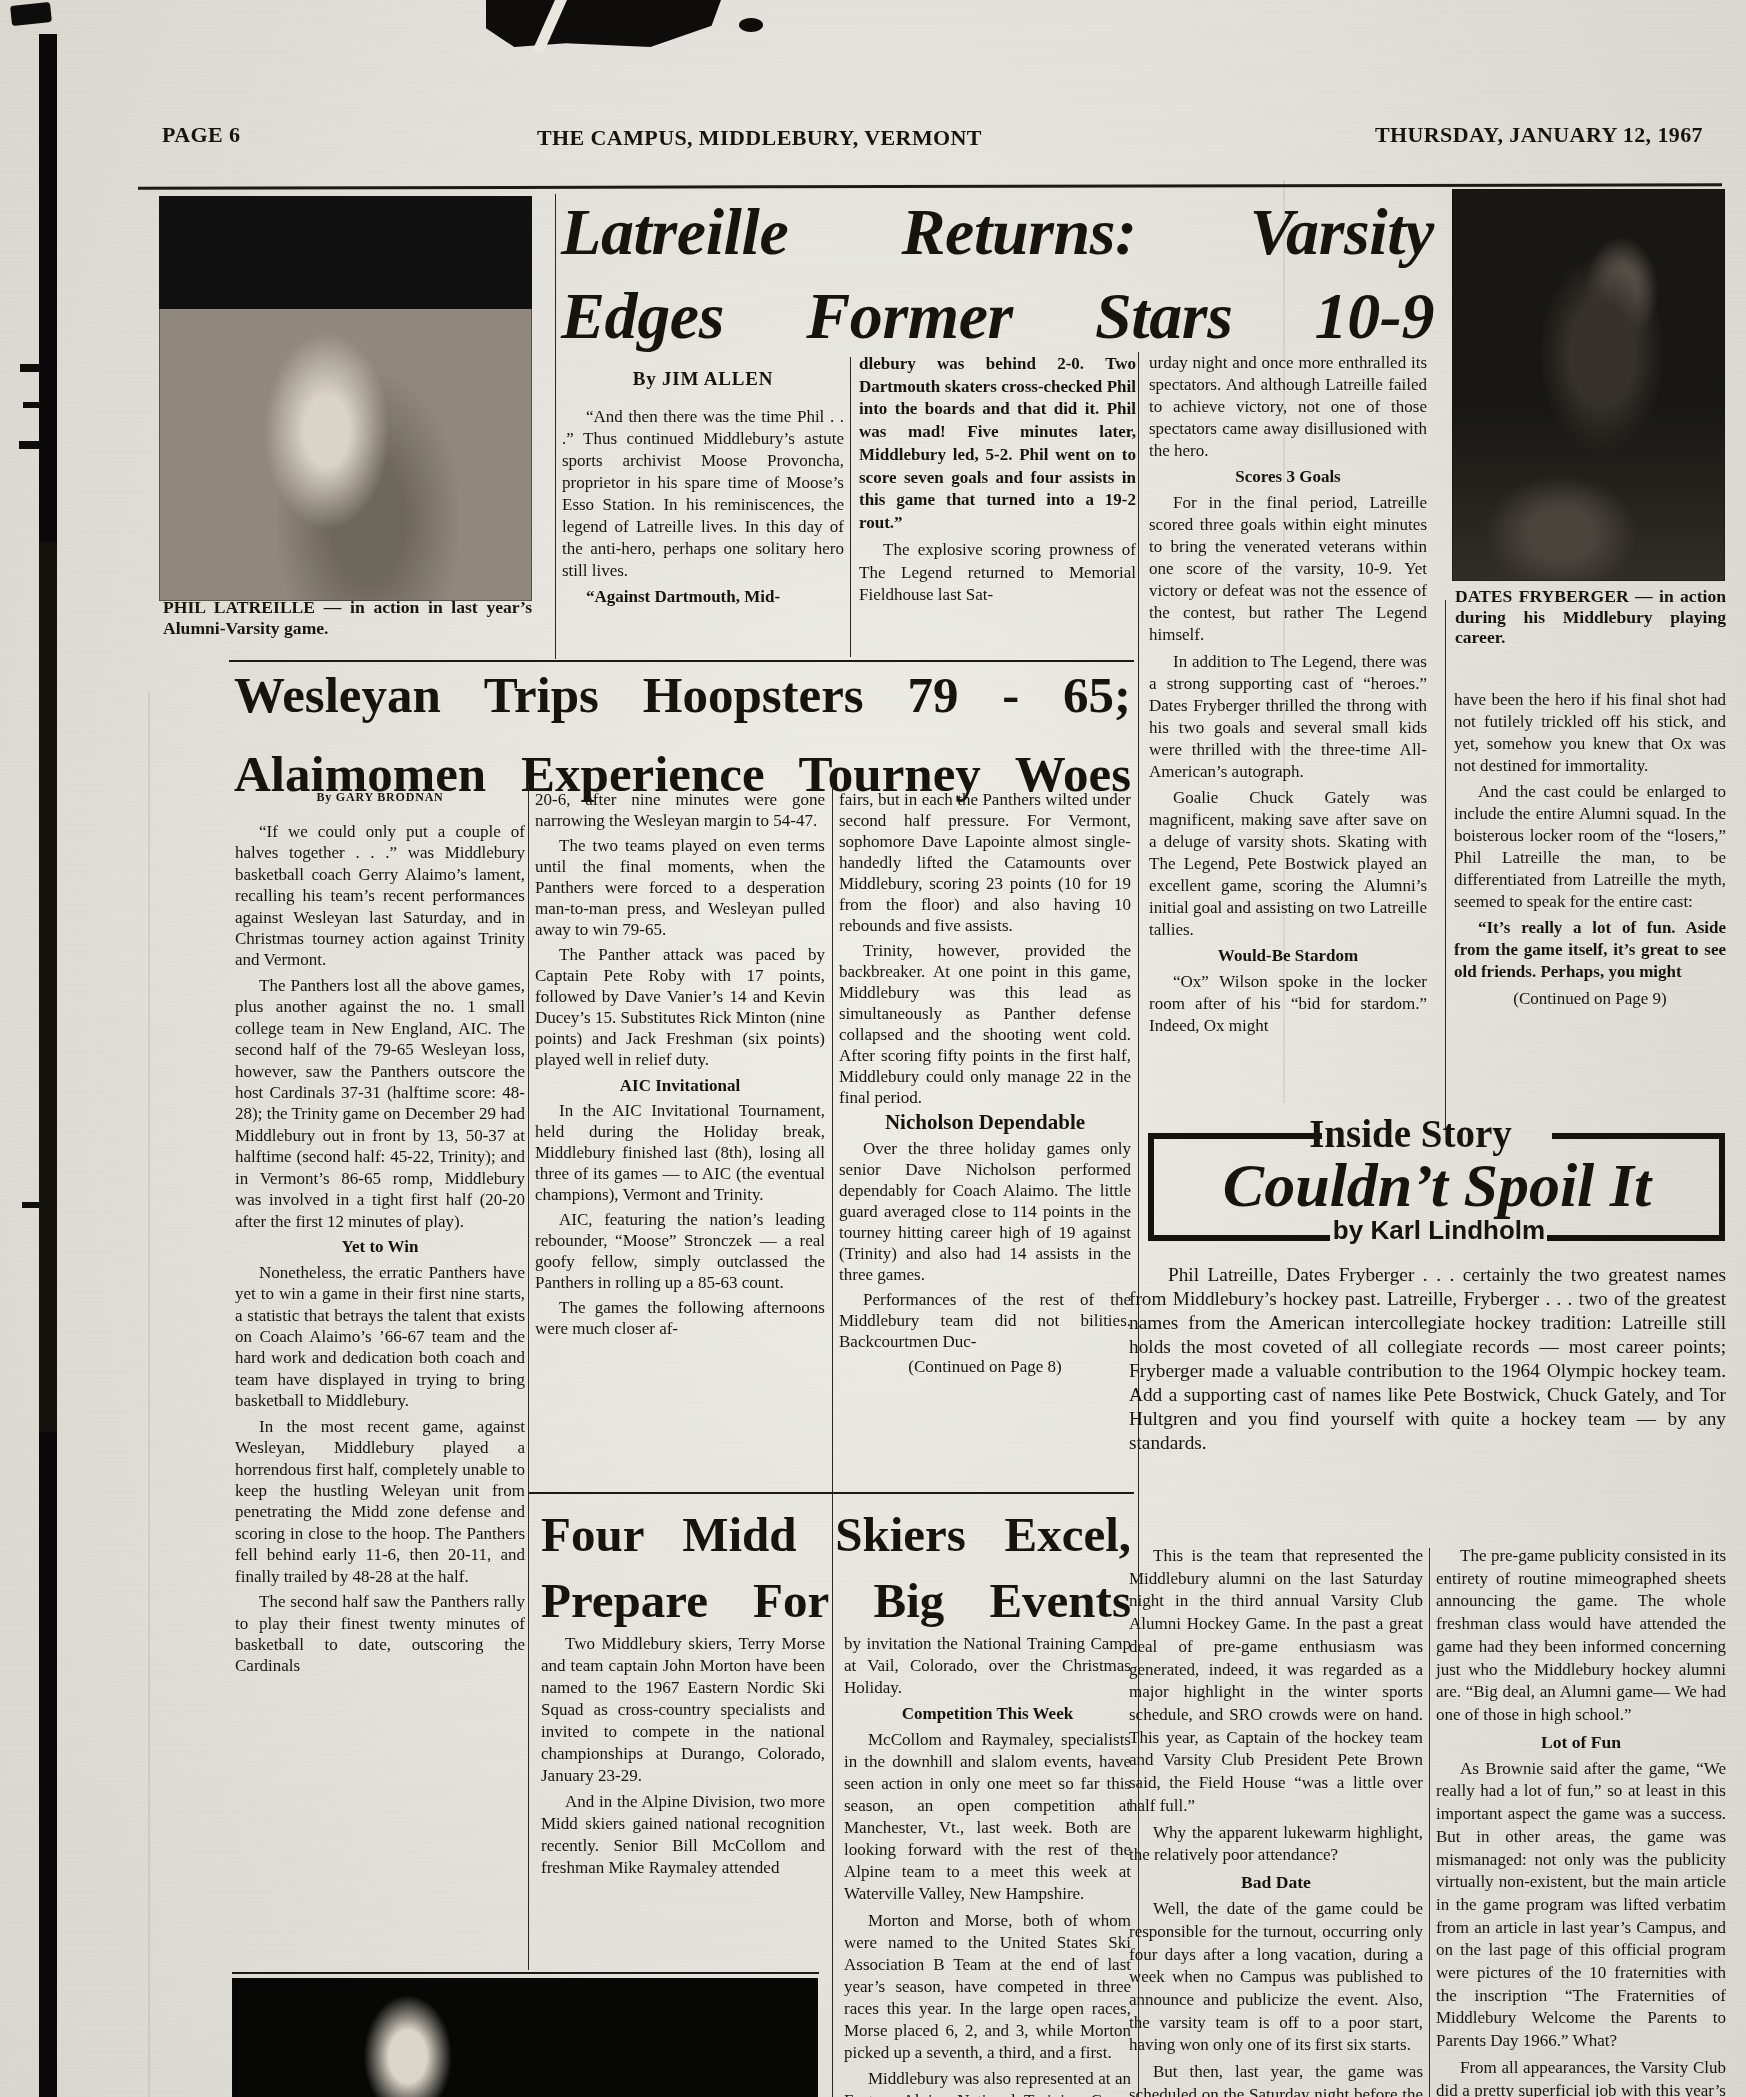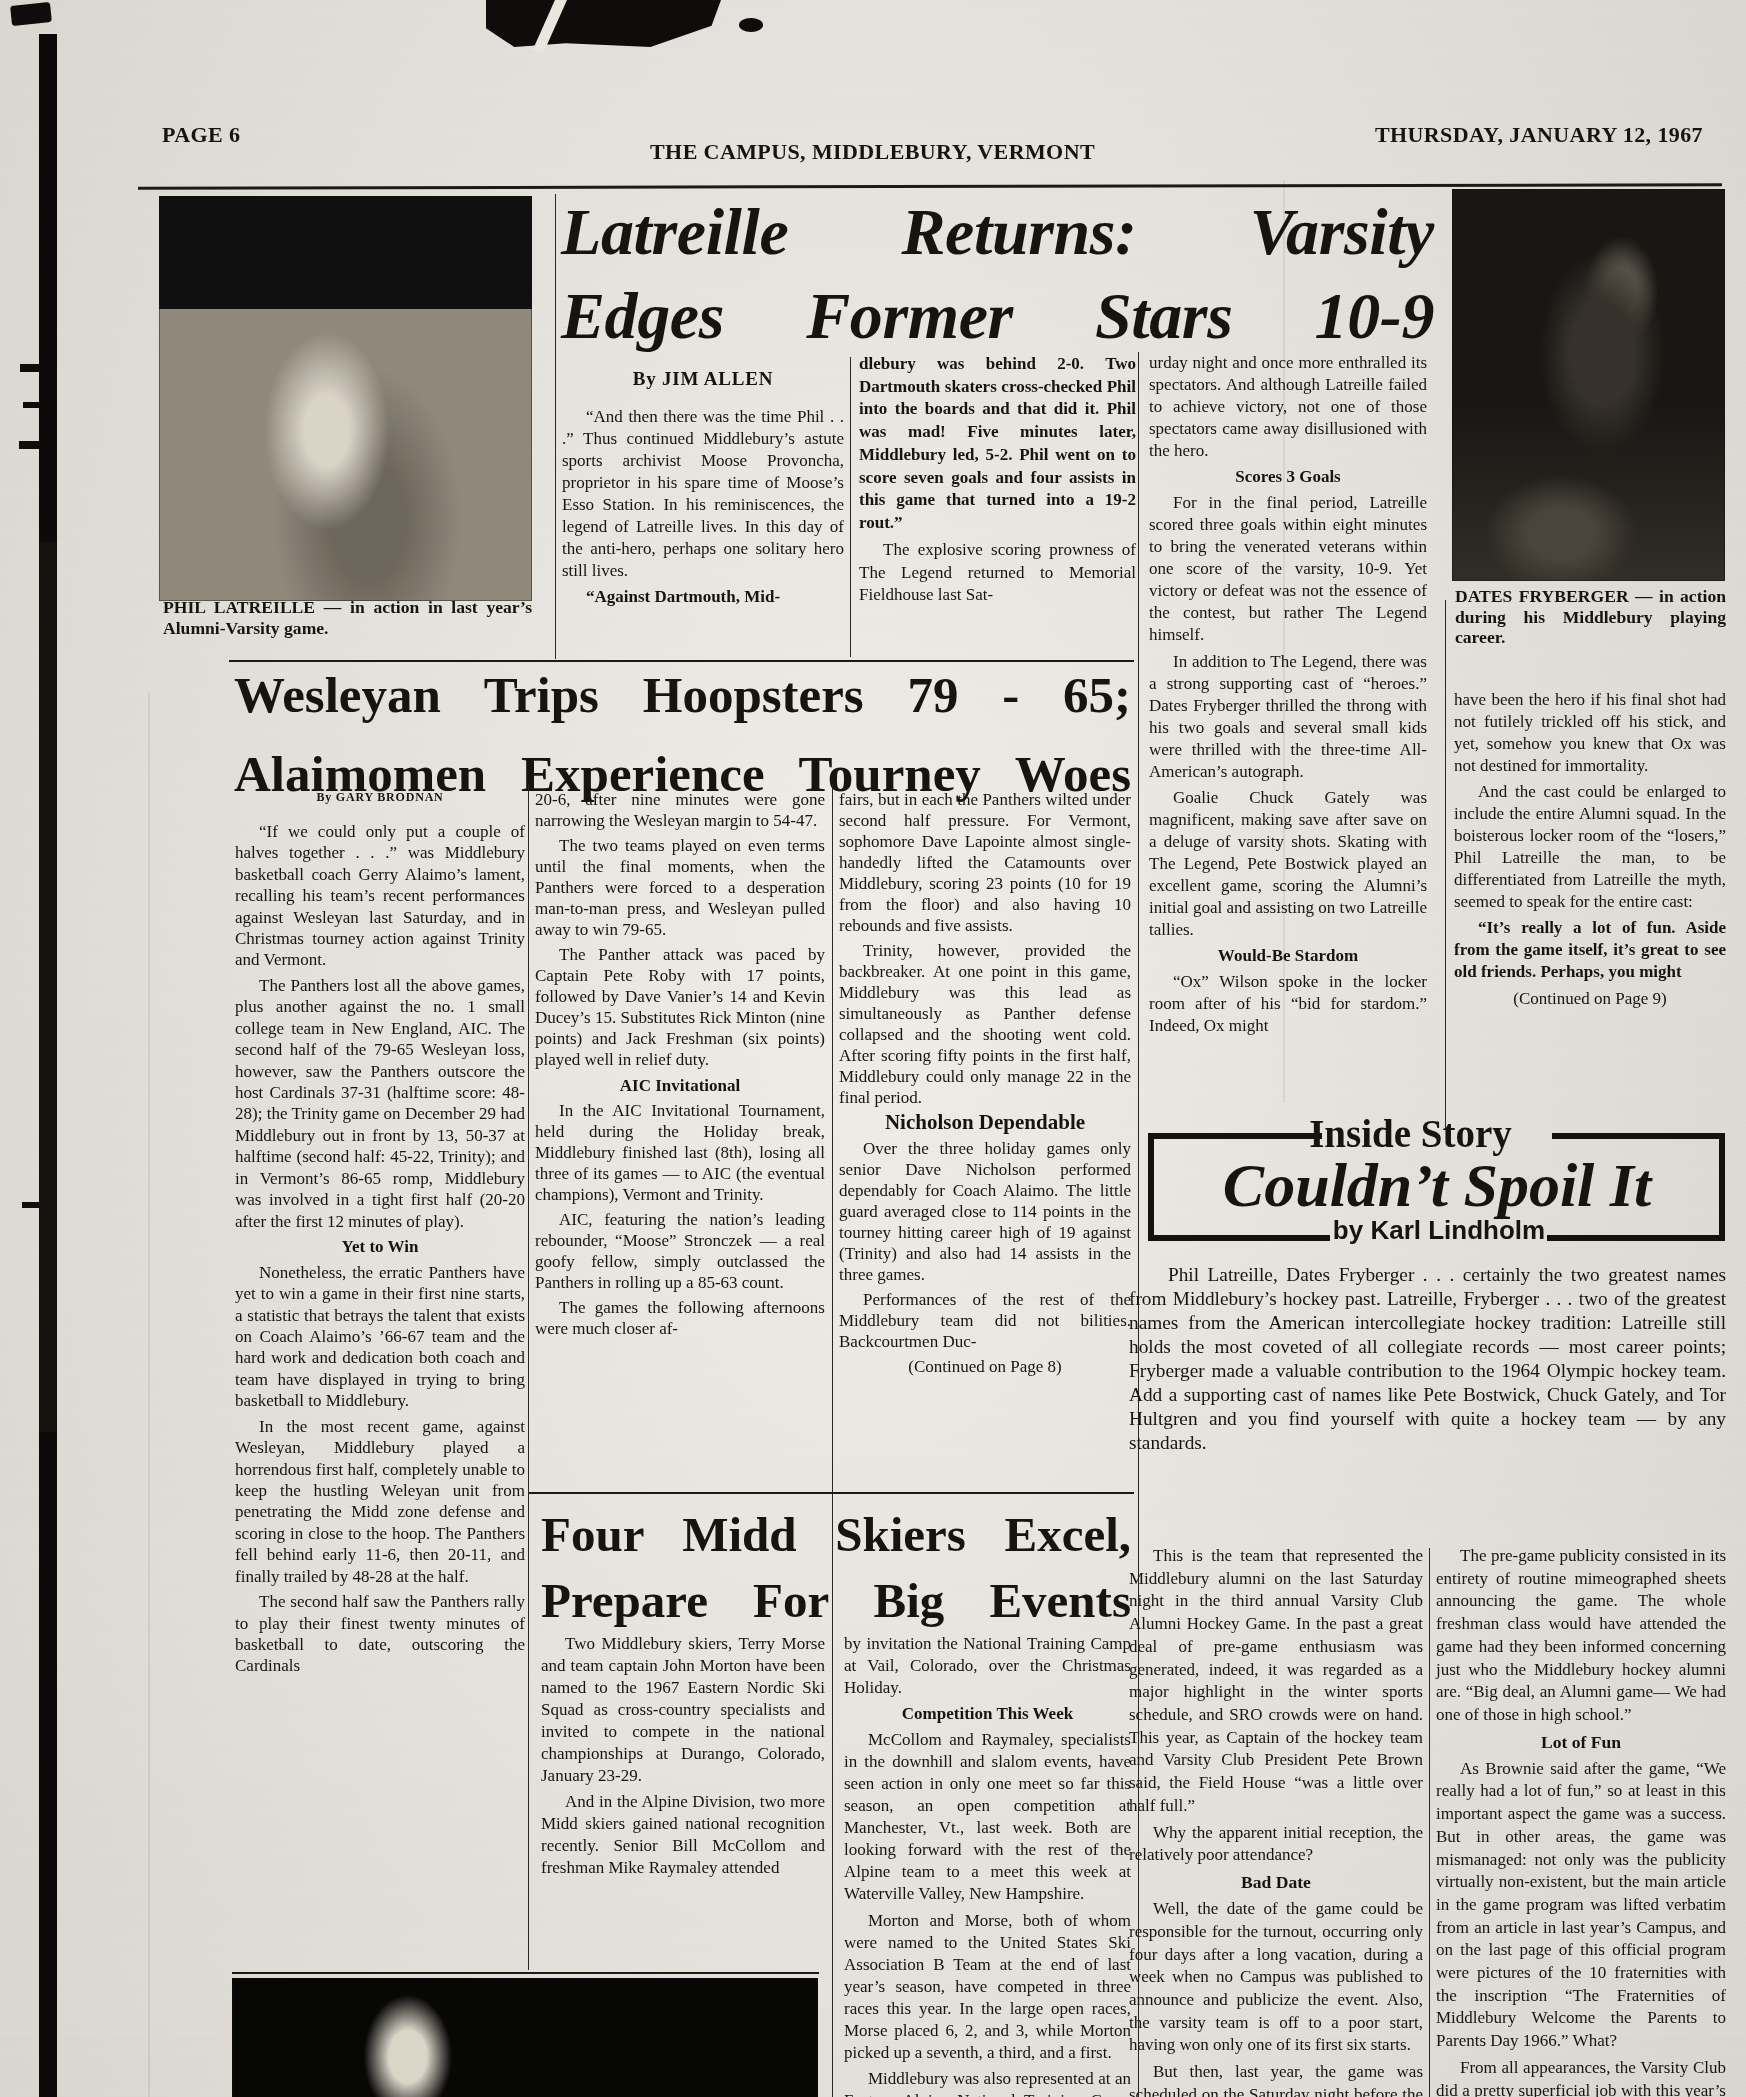--- a/index.html
+++ b/index.html
@@ -57,21 +57,21 @@
   <div class="abs" style="left:545px; top:-8.4px; width:11px; height:63px; background:#e9e6df; transform:rotate(24deg);"></div>
   <div class="abs artifact" style="left:739px; top:17.6px; width:24px; height:14.3px; border-radius:50%;"></div>
   <div class="abs artifact" style="left:20px; top:364px; width:20px; height:7.6px;"></div>
   <div class="abs artifact" style="left:22.7px; top:402px; width:17.6px; height:5.9px;"></div>
   <div class="abs artifact" style="left:19.3px; top:441px; width:21px; height:7.6px;"></div>
   <div class="abs artifact" style="left:22px; top:1202px; width:17px; height:5.9px;"></div>
   <div class="abs scratch" style="left:148px; top:692px; height:1804px;"></div>
   <div class="abs scratch" style="left:1283px; top:180px; height:923px;"></div>
 
   <div class="abs hmeta" style="left:162px; top:122px;">PAGE 6</div>
-  <div class="abs hmeta" style="left:537px; top:139px; width:558px; text-align:right;">THE CAMPUS, MIDDLEBURY, VERMONT</div>
+  <div class="abs hmeta" style="left:537px; top:125px; width:558px; text-align:left;">THE CAMPUS, MIDDLEBURY, VERMONT</div>
   <div class="abs hmeta" style="left:1334px; top:122px; width:369px; text-align:right;">THURSDAY, JANUARY 12, 1967</div>
   <div class="abs rule" style="left:138px; top:185px; width:1584px; height:2.9px; transform:rotate(-0.12deg);"></div>
 
   <div class="abs photo" style="left:159px; top:196px; width:373px; height:405px;
     background:
       radial-gradient(ellipse 101px 159px at 45% 58%, #d8d2c6 0 22%, rgba(216,210,198,0) 62%),
       radial-gradient(ellipse 134px 218px at 56% 80%, #6e675c 0 28%, rgba(110,103,92,0) 70%),
       linear-gradient(180deg,#121212 0 28%, rgba(18,18,18,0) 28%),
       #8f887b;"></div>
   <div class="abs caption" style="left:163px; top:597px; width:369px;">PHIL LATREILLE — in action in last year’s Alumni-Varsity game.</div>
@@ -190,21 +190,21 @@
   <div class="abs isbar" style="left:1547px; top:1235px; width:178px; height:5.9px;"></div>
   <div class="abs is-kicker" style="left:1293px; top:1111px; width:235px;">Inside Story</div>
   <div class="abs is-title" style="left:1154px; top:1150px; width:566px;">Couldn’t Spoil It</div>
   <div class="abs is-byline" style="left:1287px; top:1215px; width:304px;">by Karl Lindholm</div>
 
   <div class="abs intro" style="left:1129px; top:1263px; width:597px;">
     <p class="para">Phil Latreille, Dates Fryberger . . . certainly the two greatest names from Middlebury’s hockey past. Latreille, Fryberger . . . two of the greatest names from the American intercollegiate hockey tradition: Latreille still holds the most coveted of all collegiate records — most career points; Fryberger made a valuable contribution to the 1964 Olympic hockey team. Add a supporting cast of names like Pete Bostwick, Chuck Gately, and Tor Hultgren and you find yourself with quite a hockey team — by any standards.</p>
   </div>
   <div class="abs icol" style="left:1129px; top:1545px; width:294px;">
     <p class="para">This is the team that represented the Middlebury alumni on the last Saturday night in the third annual Varsity Club Alumni Hockey Game. In the past a great deal of pre-game enthusiasm was generated, indeed, it was regarded as a major highlight in the winter sports schedule, and SRO crowds were on hand. This year, as Captain of the hockey team and Varsity Club President Pete Brown said, the Field House “was a little over half full.”</p>
-    <p class="para">Why the apparent initial reception, the relatively poor attendance?</p>
+    <p class="para">Why the apparent lukewarm highlight, the relatively poor attendance?</p>
     <h4 class="sub" style="font-size:17.6px;">Bad Date</h4>
     <p class="para">Well, the date of the game could be responsible for the turnout, occurring only four days after a long vacation, during a week when no Campus was published to announce and publicize the event. Also, the varsity team is off to a poor start, having won only one of its first six starts.</p>
     <p class="para">But then, last year, the game was scheduled on the Saturday night before the commencement of final exams — certainly not an ideal date. And, the ’65-66 hockey unit had compiled a not-all-that-great 3-8 record prior to the Alumni game.</p>
 
   </div>
   <div class="abs icol" style="left:1436px; top:1545px; width:290px;">
     <p class="para">The pre-game publicity consisted in its entirety of routine mimeographed sheets announcing the game. The whole freshman class would have attended the game had they been informed concerning just who the Middlebury hockey alumni are. “Big deal, an Alumni game— We had one of those in high school.”</p>
     <h4 class="sub" style="font-size:17.6px;">Lot of Fun</h4>
     <p class="para">As Brownie said after the game, “We really had a lot of fun,” so at least in this important aspect the game was a success. But in other areas, the game was mismanaged: not only was the publicity virtually non-existent, but the main article in the game program was lifted verbatim from an article in last year’s Campus, and on the last page of this official program were pictures of the 10 fraternities with the inscription “The Fraternities of Middlebury Welcome the Parents to Parents Day 1966.” What?</p>
     <p class="para">From all appearances, the Varsity Club did a pretty superficial job with this year’s Alumni game.</p>

